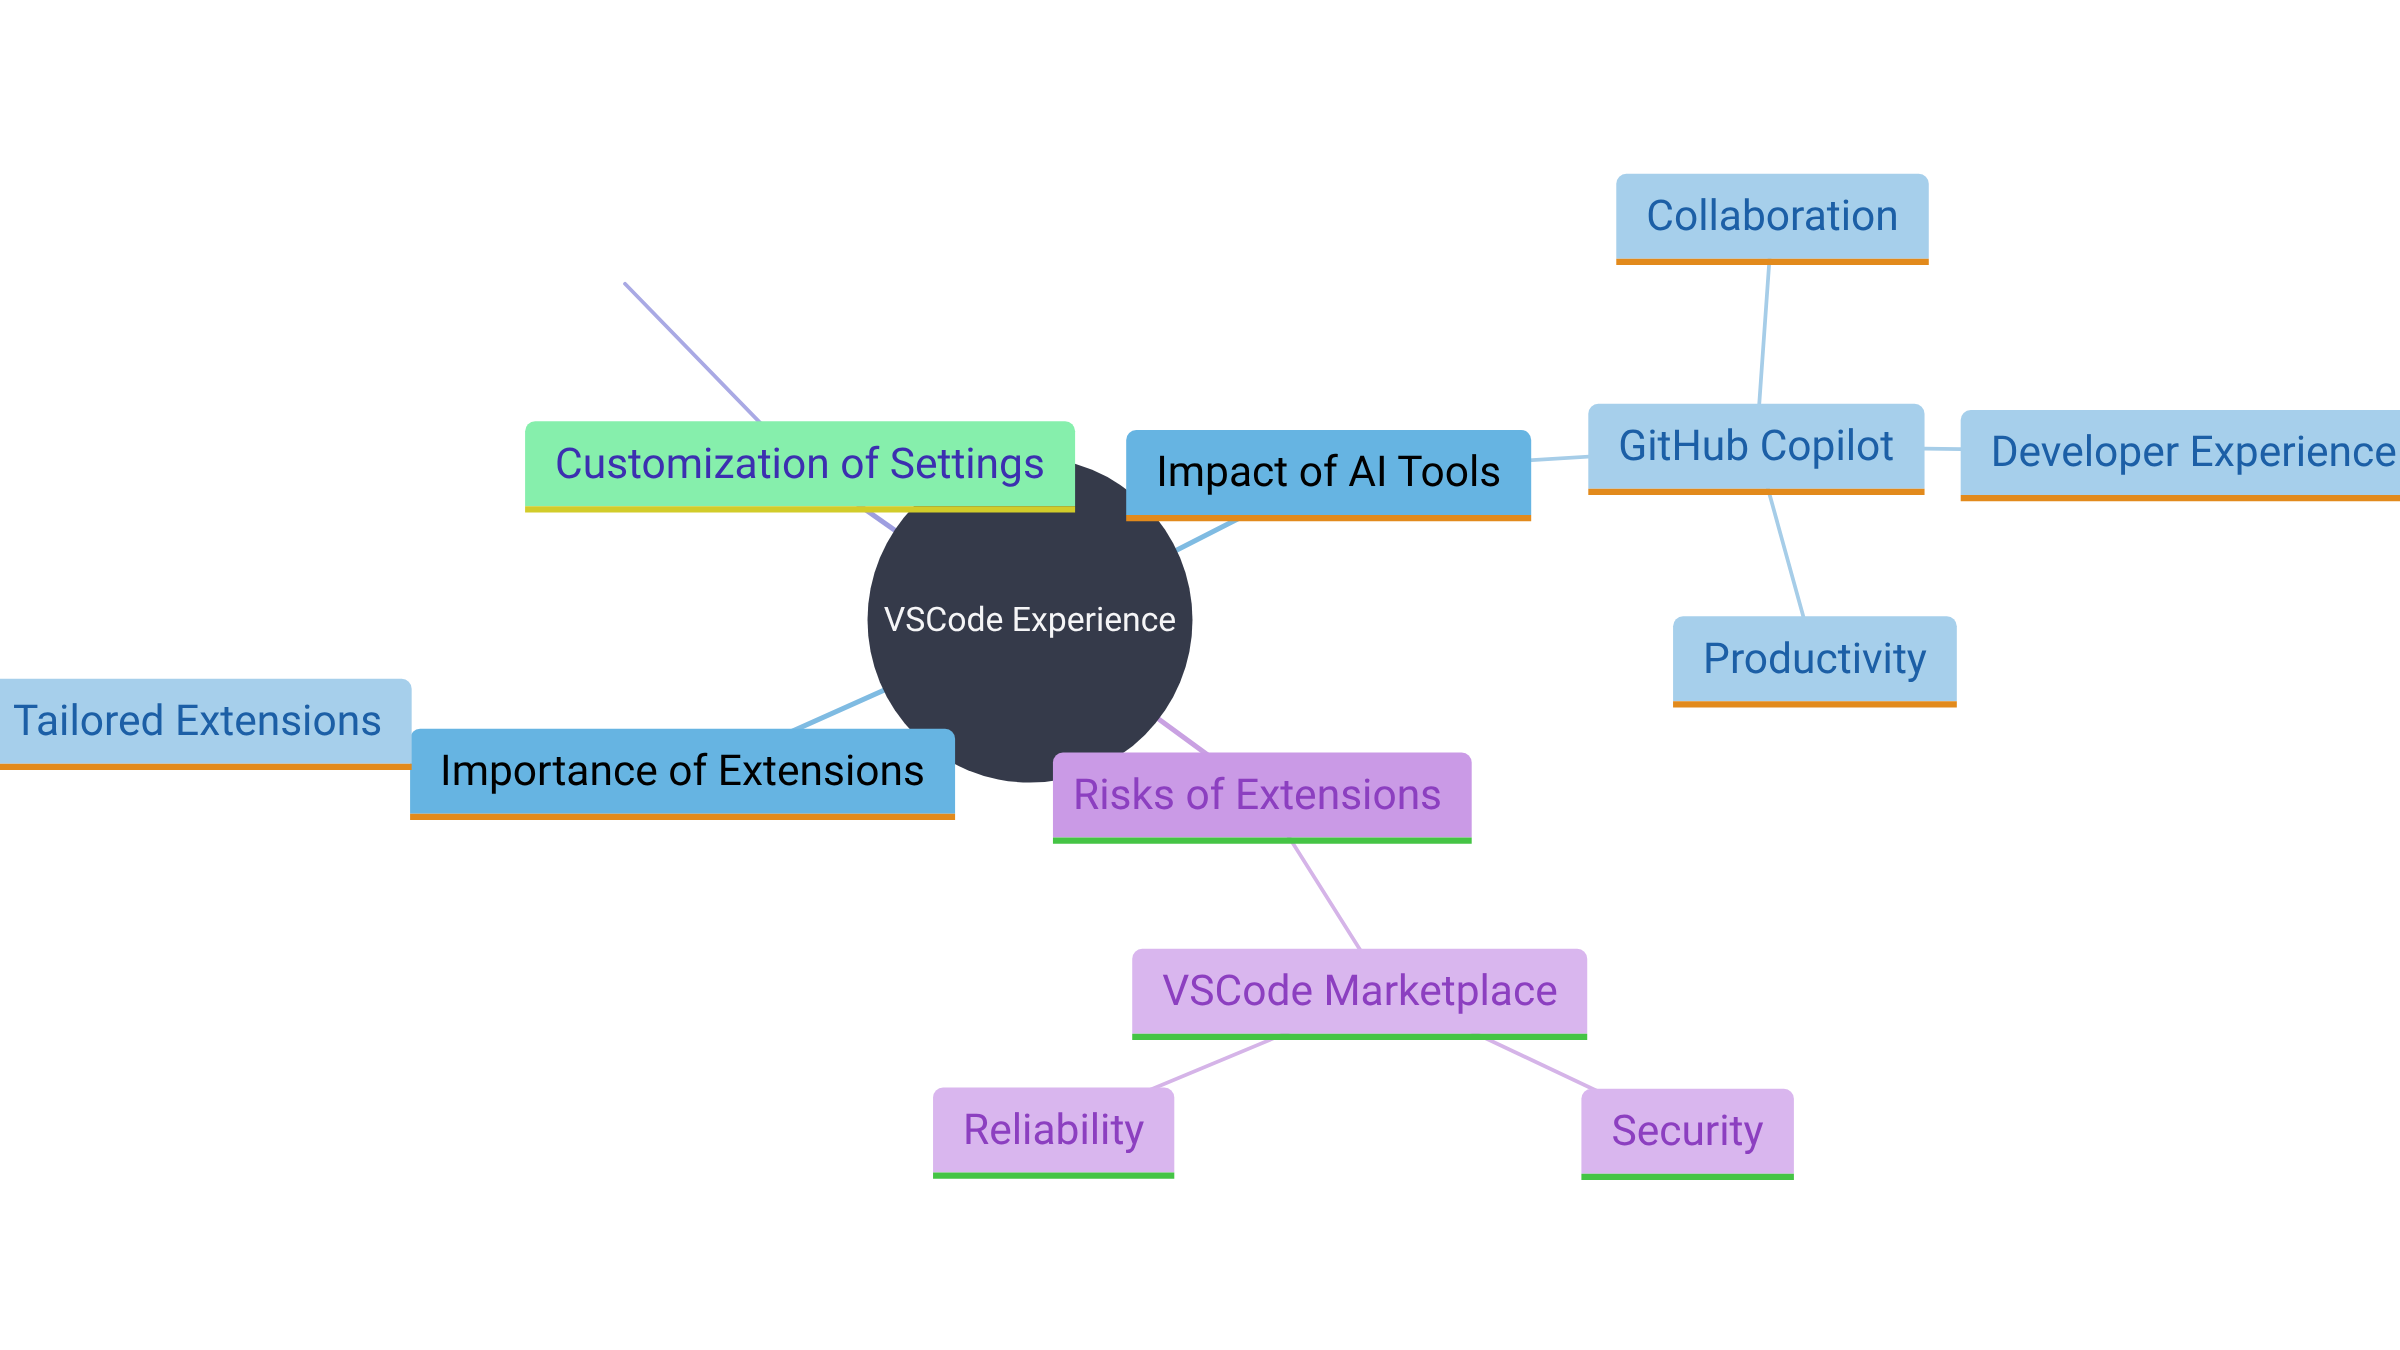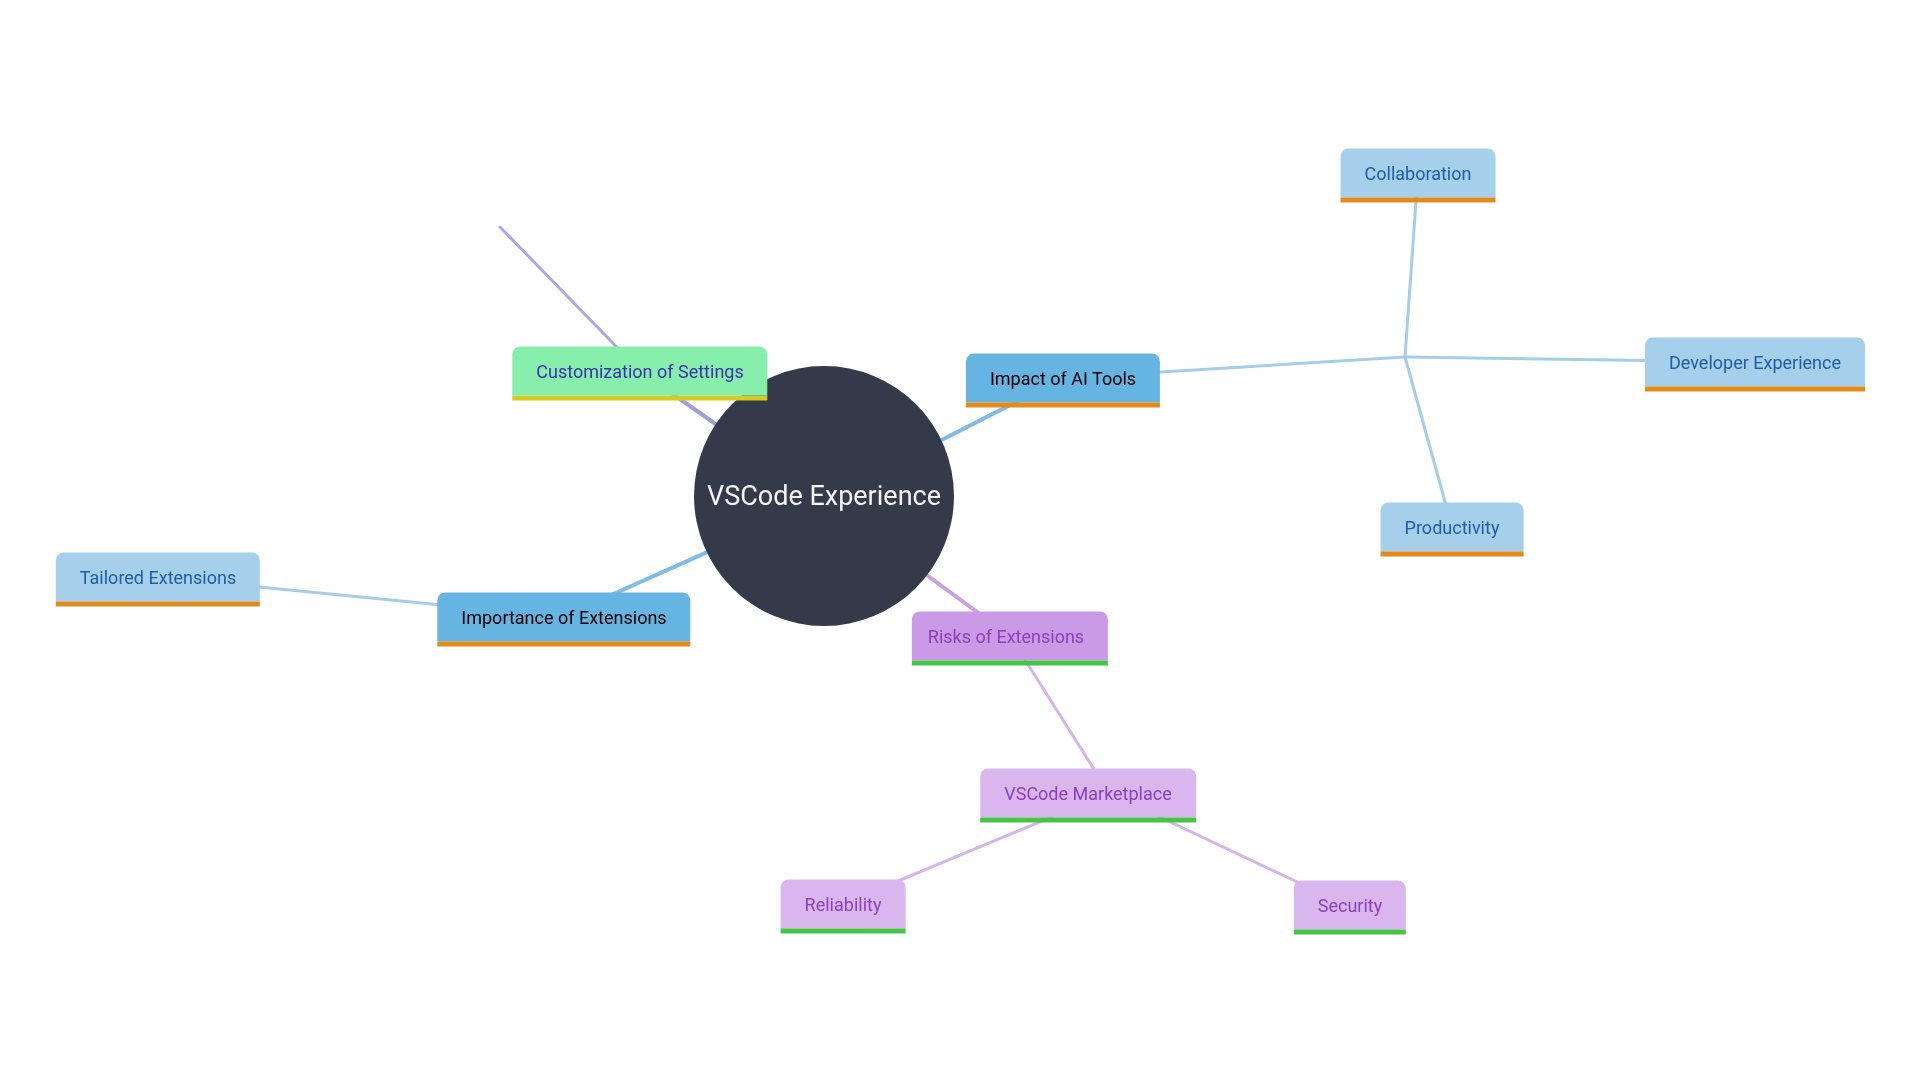--- a/index.html
+++ b/index.html
@@ -21,21 +21,21 @@
     top: 0;
     left: 0;
     width: 1920px;
     height: 1080px;
   }
   .node {
     position: absolute;
     box-sizing: border-box;
     border-radius: 8px 8px 0 0;
     padding: 14px 24px;
-    font-size: 18px;
+    font-size: 34px;
     white-space: nowrap;
     transform: translate(-50%, -50%);
   }
   .node .underline {
     position: absolute;
     left: 0;
     right: 0;
     bottom: -5px;
     height: 5px;
   }
@@ -93,33 +93,37 @@
   </div>
 
   <div class="node purple-mid" id="n-custom" style="left: 640px; top: 371px;">
     <span>Customization of Settings</span>
     <div class="underline"></div>
   </div>
   <div class="node blue-mid" id="n-impact" style="left: 1063px; top: 378px;">
     <span>Impact of AI Tools</span>
     <div class="underline"></div>
   </div>
+  <div class="node blue-lite" id="n-copilot" style="left: 1405px; top: 357px;">
+    <span>GitHub Copilot</span>
+    <div class="underline"></div>
+  </div>
   <div class="node blue-lite" id="n-collab" style="left: 1418px; top: 173px;">
     <span>Collaboration</span>
     <div class="underline"></div>
   </div>
   <div class="node blue-lite" id="n-devexp" style="left: 1755px; top: 362px;">
     <span>Developer Experience</span>
     <div class="underline"></div>
   </div>
   <div class="node blue-lite" id="n-productivity" style="left: 1452px; top: 527px;">
     <span>Productivity</span>
     <div class="underline"></div>
   </div>
-  <div class="node blue-mid" id="n-importance" style="left: 564px; top: 617px;">
+  <div class="node blue-mid" id="n-importance" style="left: 546px; top: 617px;">
     <span>Importance of Extensions</span>
     <div class="underline"></div>
   </div>
   <div class="node blue-lite" id="n-tailored" style="left: 158px; top: 577px;">
     <span>Tailored Extensions</span>
     <div class="underline"></div>
   </div>
   <div class="node pink-mid" id="n-risks" style="left: 1010px; top: 636px; padding-left: 16px;">
     <span>Risks of Extensions</span>
     <div class="underline"></div>

